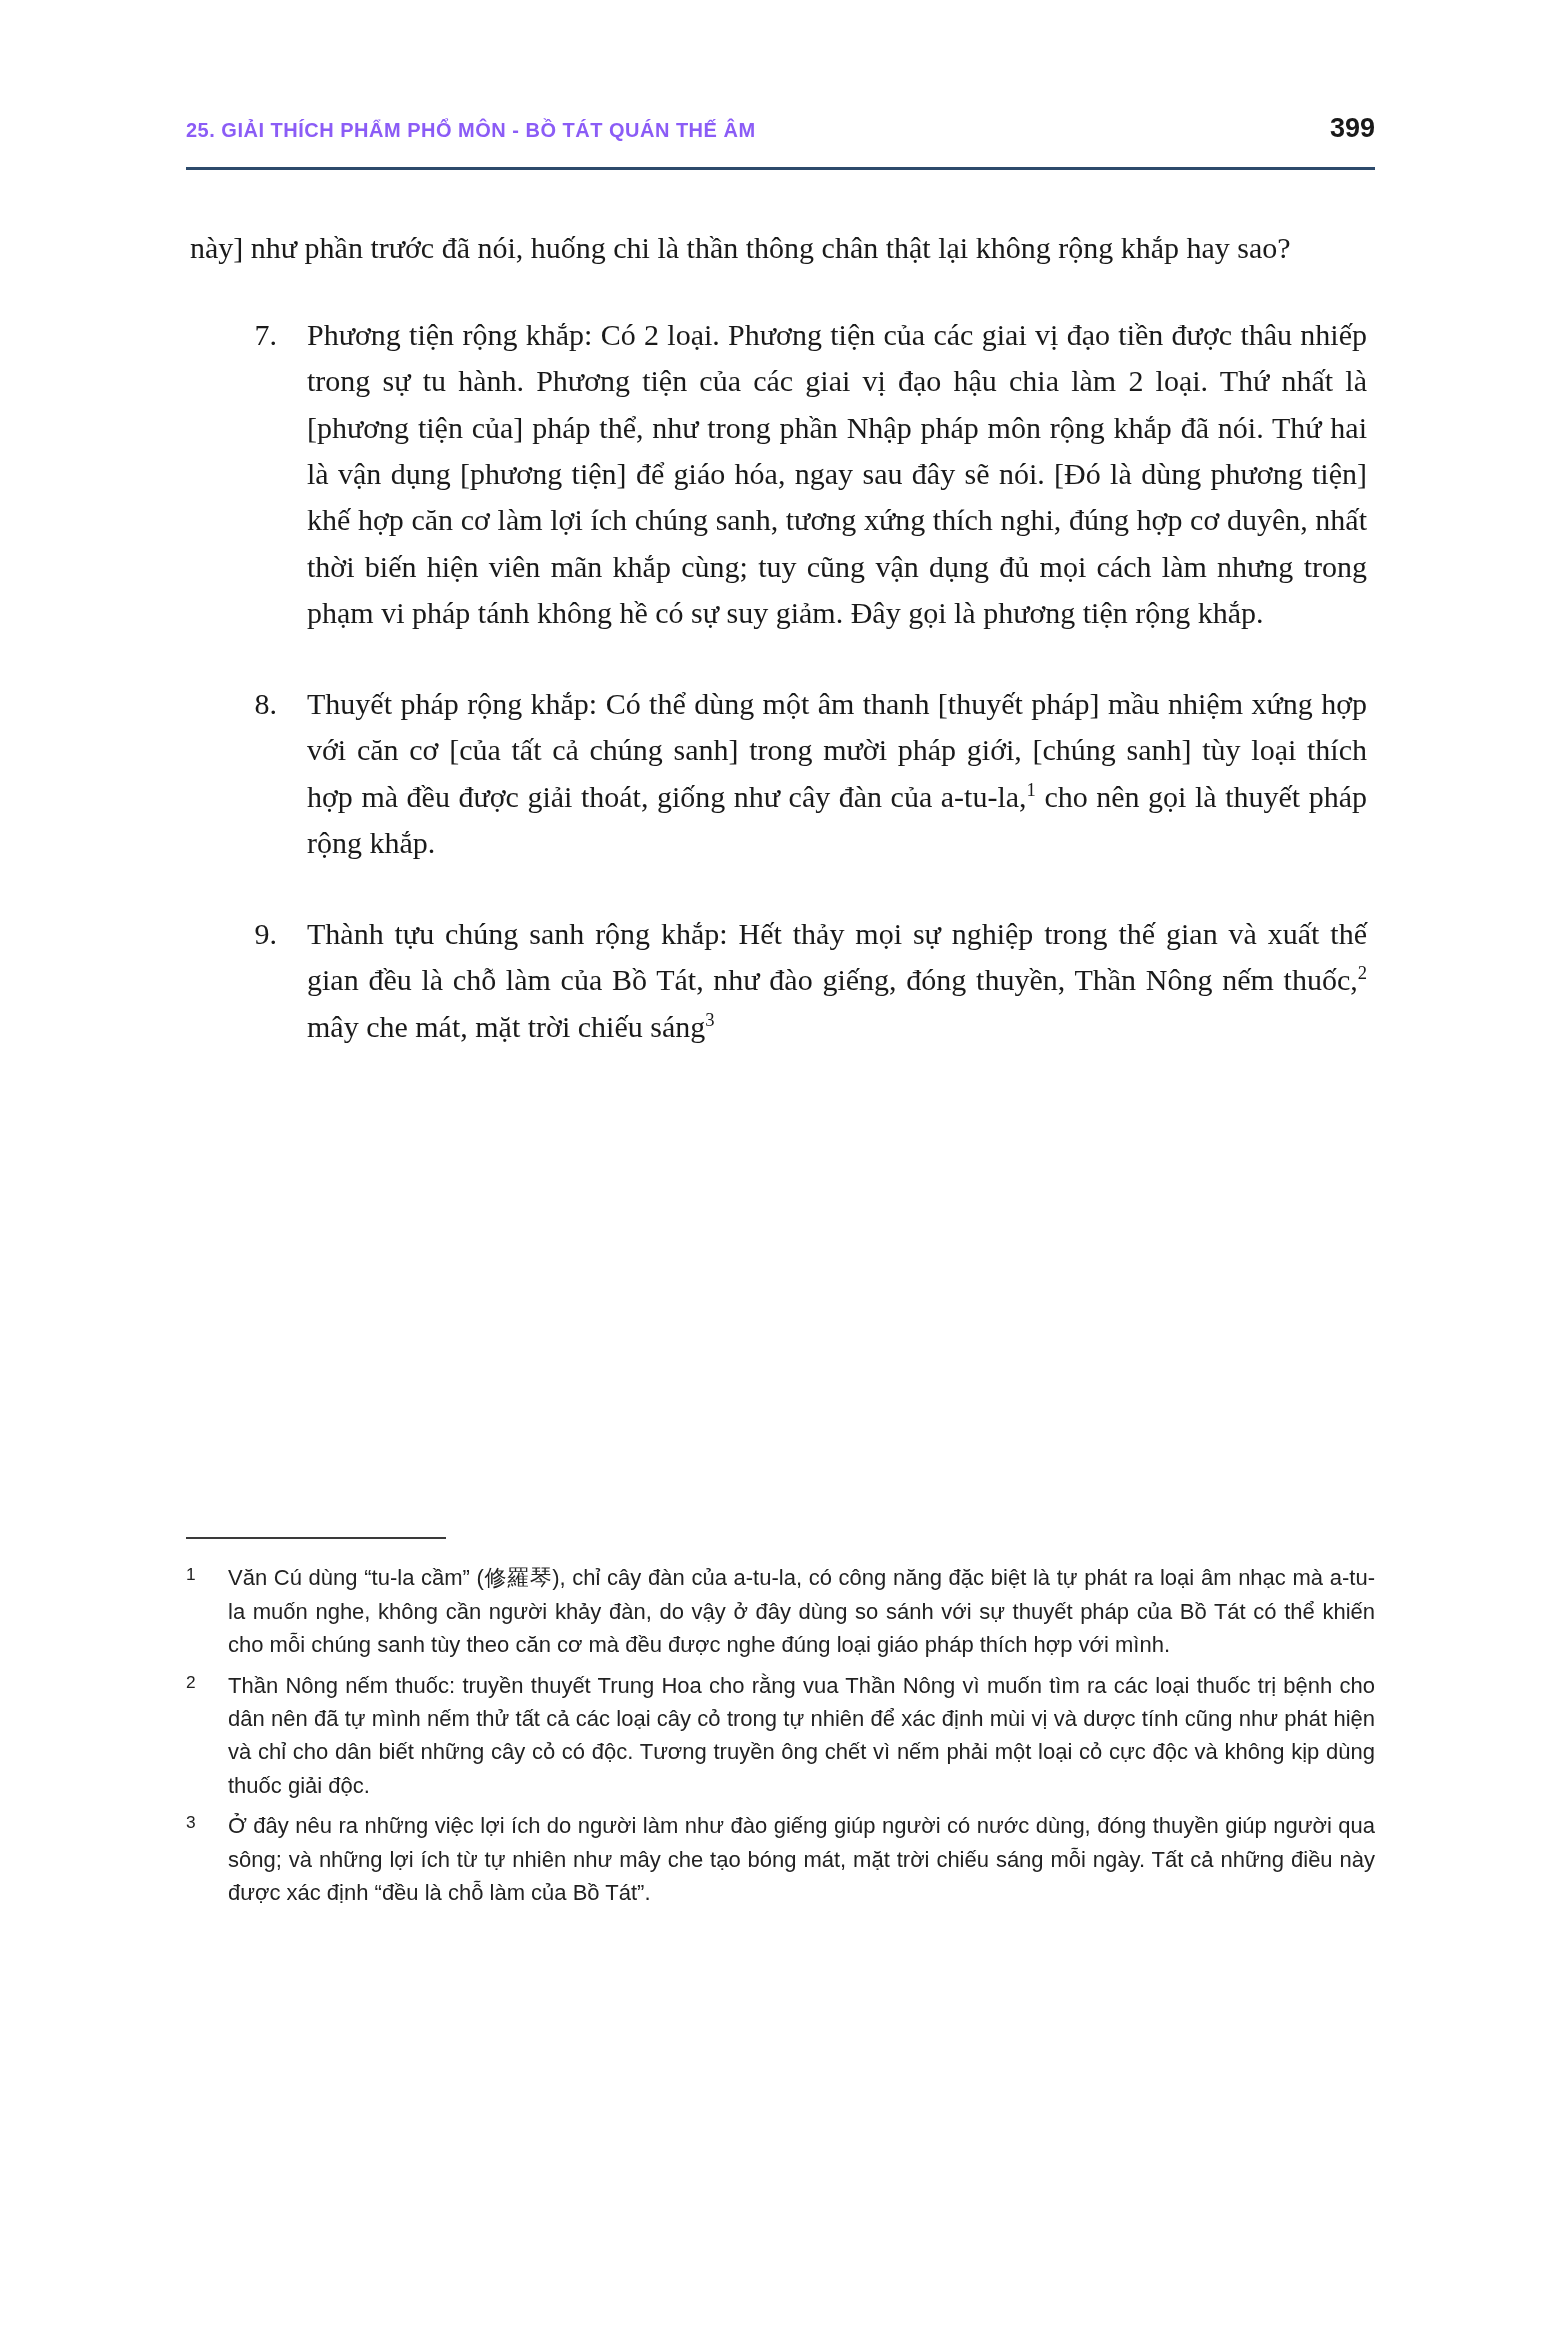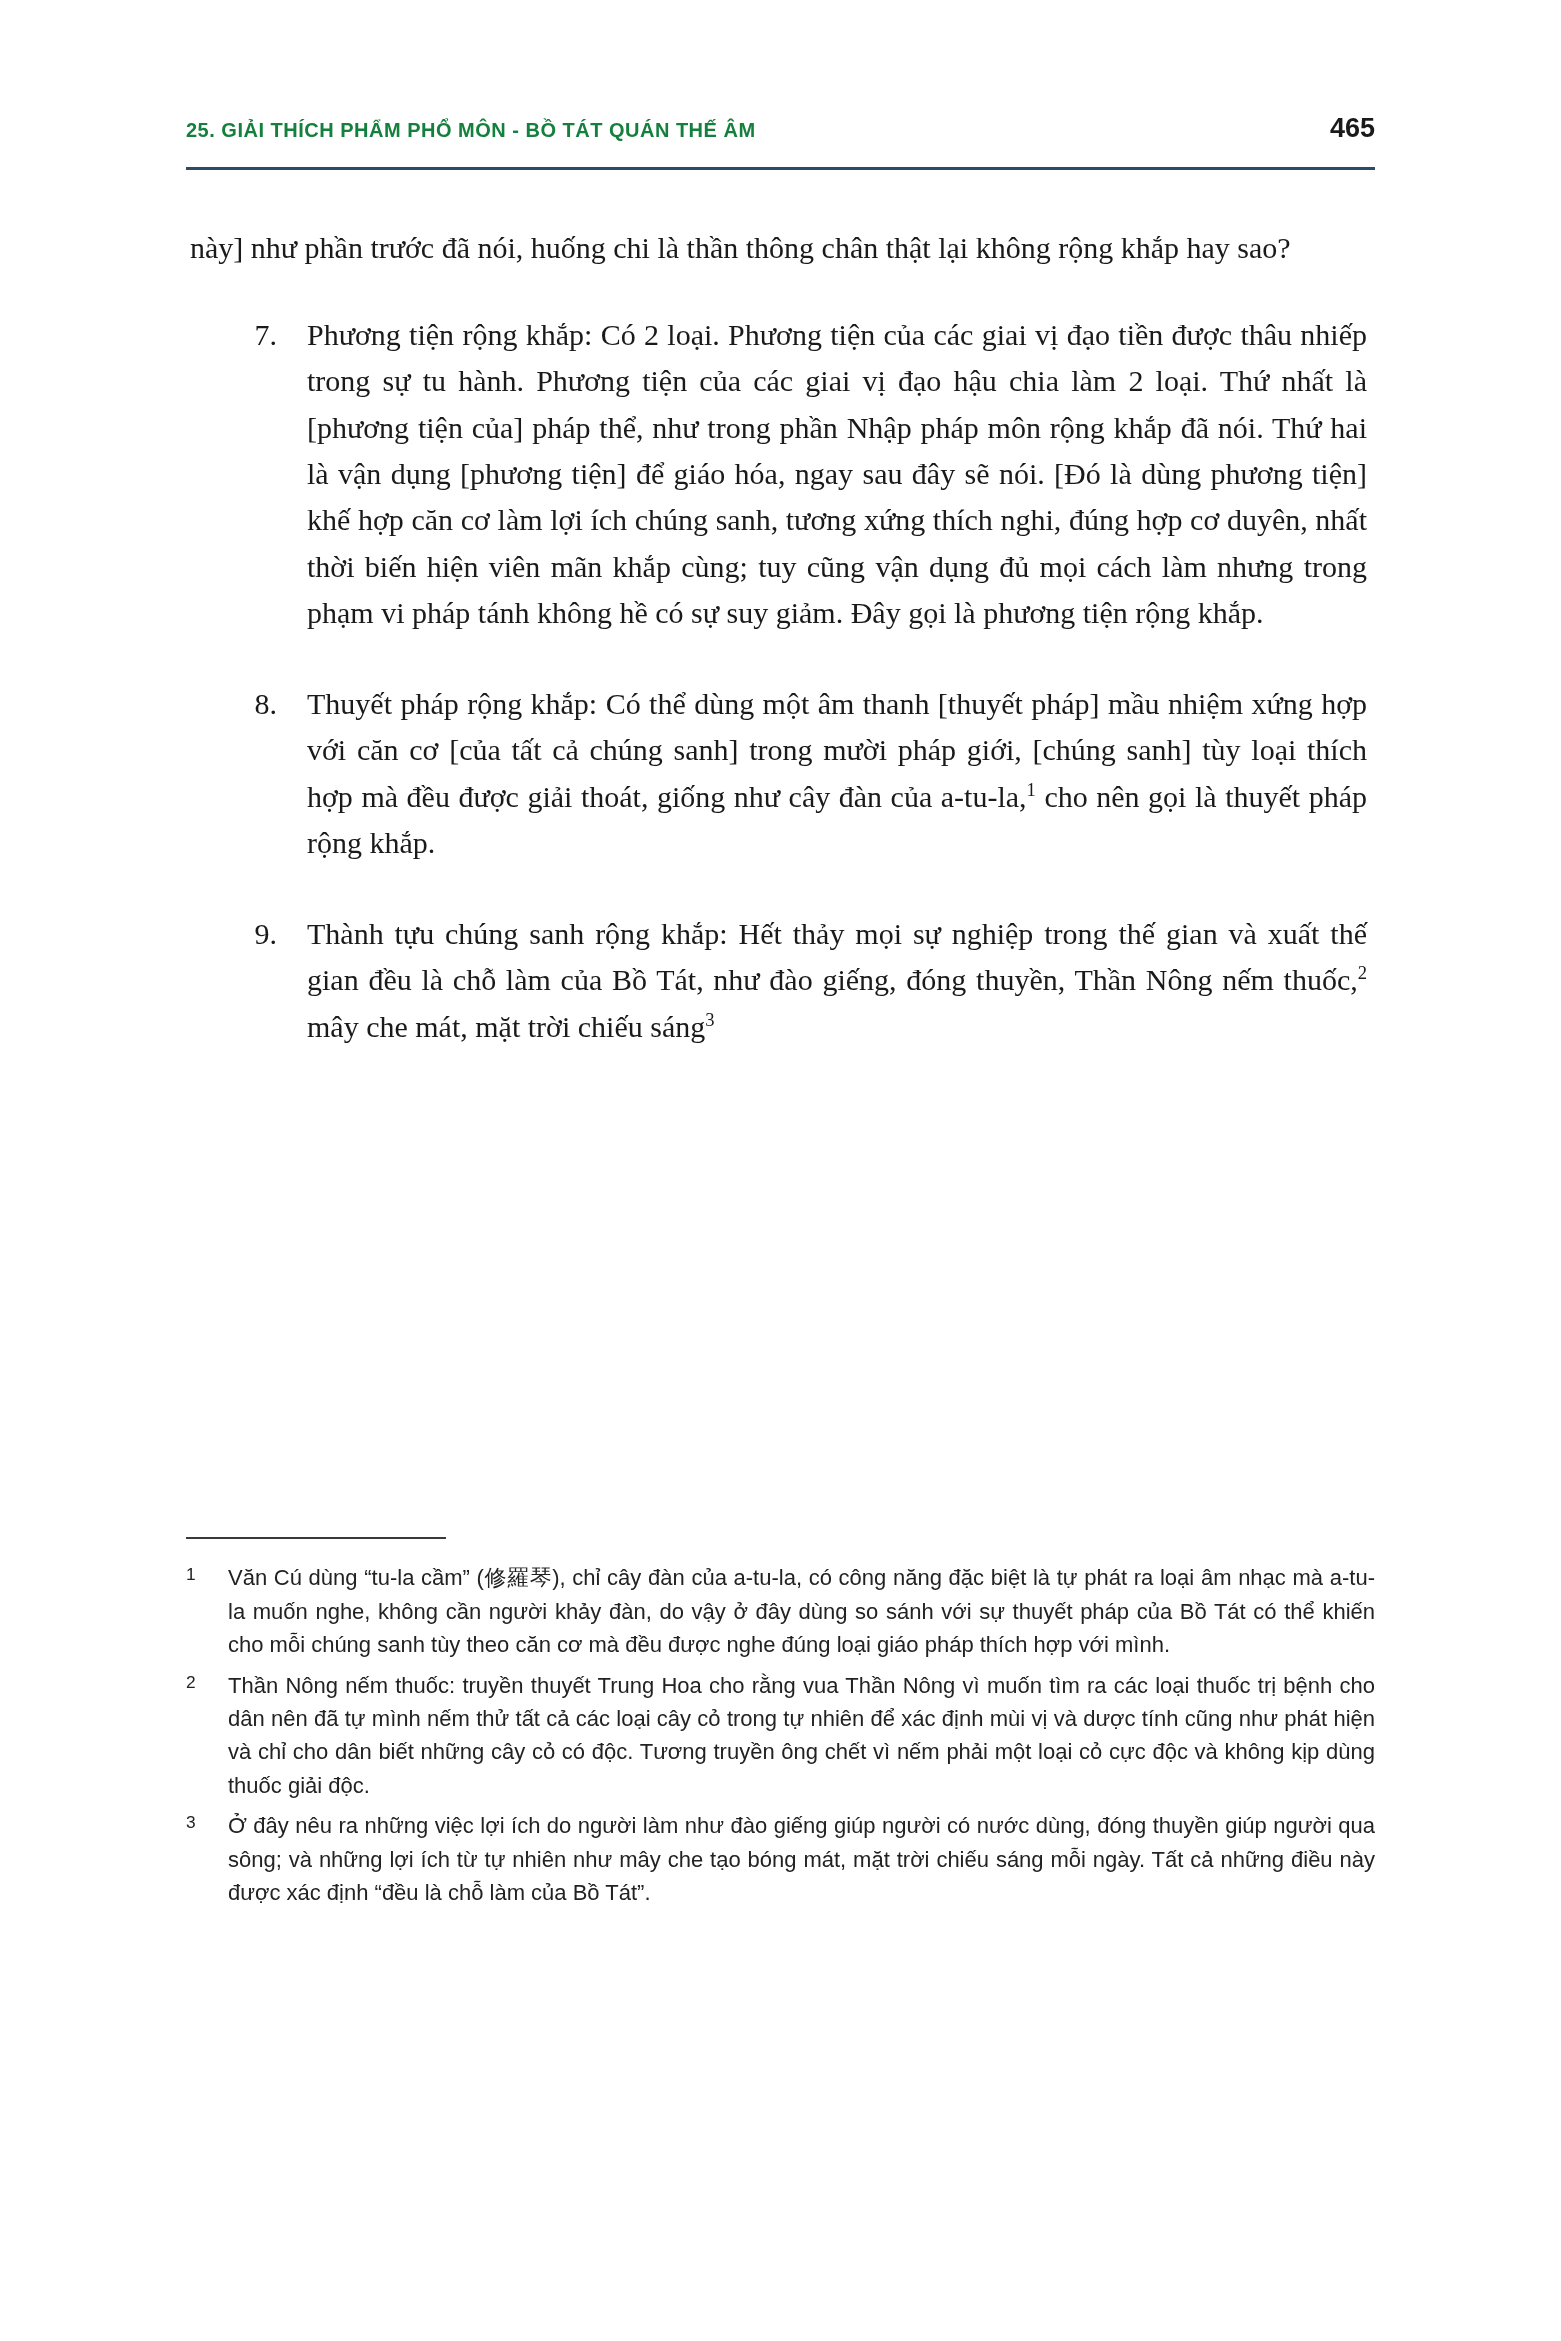--- a/index.html
+++ b/index.html
@@ -26,21 +26,21 @@
     right: 186px;
     display: flex;
     align-items: baseline;
     justify-content: space-between;
   }
   .header-title {
     font-family: "Liberation Sans", sans-serif;
     font-weight: bold;
     font-size: 20px;
     letter-spacing: 0.5px;
-    color: #15803d;
+    color: #8b5cf6;
     text-transform: uppercase;
     white-space: nowrap;
   }
   .header-page {
     font-family: "Liberation Sans", sans-serif;
     font-weight: bold;
     font-size: 27px;
     color: #1a1a1a;
   }
   .header-rule {
@@ -127,21 +127,21 @@
   }
   .fn .fn-text { display: block; }
 </style>
 </head>
 <body>
 
 <div class="page">
 
   <div class="header">
     <div class="header-title">25. GIẢI THÍCH PHẨM PHỔ MÔN - BỒ TÁT QUÁN THẾ ÂM</div>
-    <div class="header-page">465</div>
+    <div class="header-page">399</div>
   </div>
   <div class="header-rule"></div>
 
   <div class="body-area">
 
     <p class="para">này] như phần trước đã nói, huống chi là thần thông chân thật lại không rộng khắp hay sao?</p>
 
     <div class="gap"></div>
 
     <div class="numbered">

